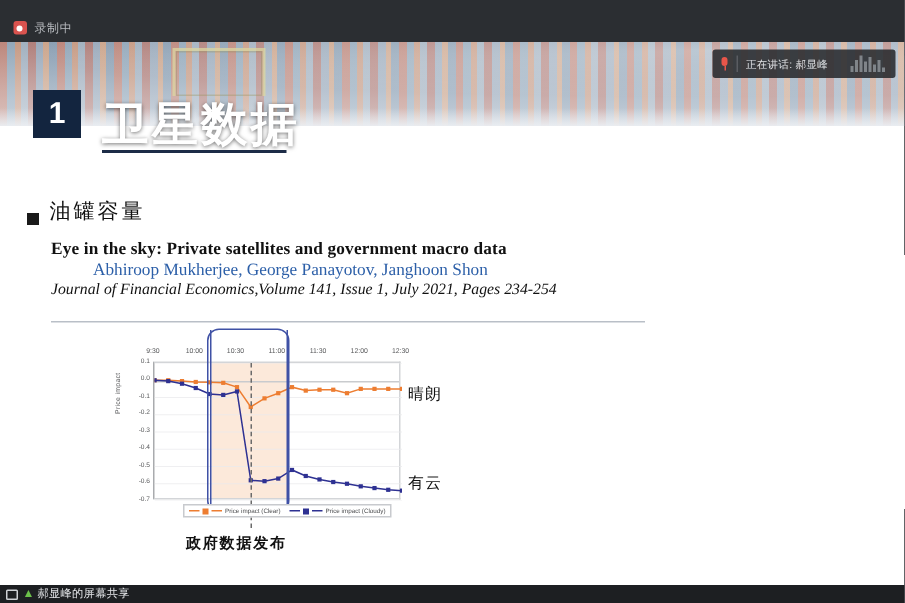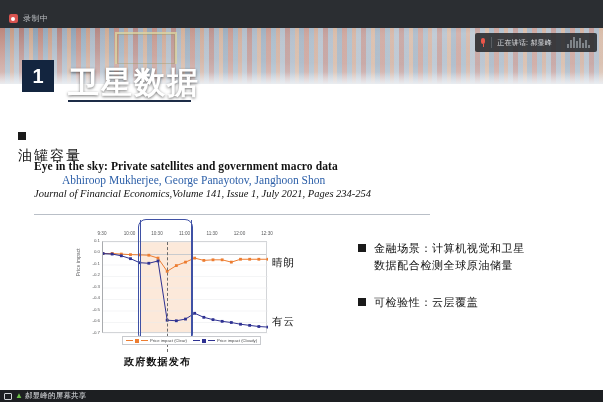--- a/index.html
+++ b/index.html
@@ -97,21 +97,21 @@
     font-family: "DejaVu Sans", sans-serif;
   }
   #title-underline {
     position: absolute; left: 68px; top: 72px; width: 123px; height: 2px;
     background: #1d2c47; z-index: 4;
   }
 
   
   #section-head {
     position: absolute; left: 18px; top: 104px;
-    display: flex; align-items: flex-start; gap: 7px; flex-direction: column;
+    display: flex; align-items: flex-end; gap: 7px;
   }
   .sq { width: 8px; height: 8px; background: #1a1a1a; display:inline-block; }
   #section-head .txt {
     font-size: 14px; color: #111; letter-spacing: 2px;
     font-family: "DejaVu Sans", sans-serif;
   }
 
   
   #citation { position: absolute; left: 34px; top: 132px; width: 400px; }
   #cit-title {
@@ -354,33 +354,20 @@
               <span class="ln" style="background:#2E3192"></span>
               <span class="lbl">Price impact (Cloudy)</span>
             </span>
           </div>
       </div>
 
       <div id="side-clear">晴朗</div>
       <div id="side-cloudy">有云</div>
       <div id="chart-caption">政府数据发布</div>
 
-      <div id="bullets">
-        <div class="bullet">
-          <span class="sq"></span>
-          <span class="btxt">
-            <span>金融场景：计算机视觉和卫星</span><br>
-            <span>数据配合检测全球原油储量</span>
-          </span>
-        </div>
-        <div class="bullet">
-          <span class="sq"></span>
-          <span class="btxt">可检验性：云层覆盖</span>
-        </div>
-      </div>
 
     </div>
 
     <div id="speaker-chip">
       <span id="mic-icon">
         <span class="body"></span>
           <span class="stand"></span>
       </span>
       <span id="chip-div"></span>
       <span id="chip-text">正在讲话: 郝显峰</span>

